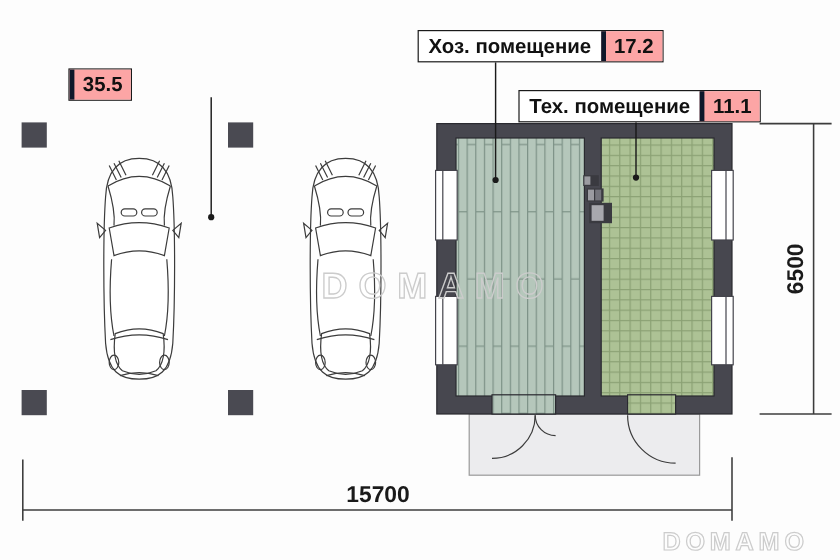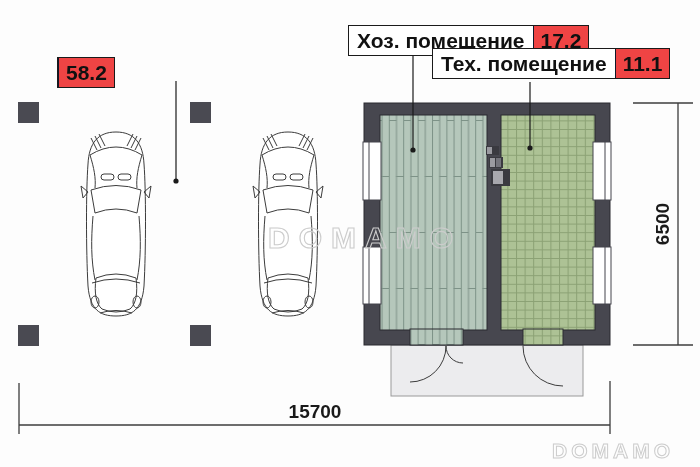--- a/index.html
+++ b/index.html
@@ -4,24 +4,24 @@
 <style>
   html,body { margin:0; padding:0; background:#ffffff; }
   #stage {
     position:relative; width:700px; height:467px; background:#fdfdfd;
     font-family:"Liberation Sans", sans-serif; overflow:hidden;
   }
   #plan-svg { position:absolute; left:0; top:0; }
   .plan-label {
     position:absolute; display:inline-flex; align-items:stretch;
     border:1px solid #1a1a1a; background:#ffffff; font-weight:bold;
-    font-size:21px; line-height:1; white-space:nowrap; color:#111;
+    font-size:17px; line-height:1; white-space:nowrap; color:#111;
   }
   .plan-label .name { padding:4px 8px; }
-  .plan-label .area { padding:4px 7px; background:#ef4444; border-left:1px solid #0f172a; }
+  .plan-label .area { padding:4px 7px; background:#fca5a5; border-left:4px solid #0f172a; }
   text { font-family:"Liberation Sans", sans-serif; }
   .dim-text { font-size:19px; font-weight:bold; fill:#1a1a1a; }
   .wm { font-size:30px; font-weight:bold; fill:none; stroke:#cccccc; stroke-width:1.1; letter-spacing:9px; }
   .wm-small { font-size:21px; letter-spacing:4px; stroke-width:1; }
 </style>
 </head>
 <body>
 
 <div id="stage">
 
@@ -124,26 +124,26 @@
       <line x1="633" y1="345" x2="693" y2="345"></line>
       <line x1="678" y1="103" x2="678" y2="345"></line>
     </g>
     <text transform="translate(669,224) rotate(-90)" text-anchor="middle" class="dim-text">6500</text>
 
     <text x="268" y="248" class="wm">DOMAMO</text>
     <text x="552" y="458" class="wm wm-small">DOMAMO</text>
   </svg>
 
   <div class="plan-label" style="left:57px; top:57px;">
-    <span class="area">58.2</span>
+    <span class="area">35.5</span>
   </div>
 
   <div class="plan-label" style="left:348px; top:25px;">
     <span class="name">Хоз. помещение</span>
     <span class="area">17.2</span>
   </div>
 
-  <div class="plan-label" style="left:432px; top:48px;">
+  <div class="plan-label" style="left:432px; top:75px;">
     <span class="name">Тех. помещение</span>
     <span class="area">11.1</span>
   </div>
 
 </div>
 
 </body></html>

